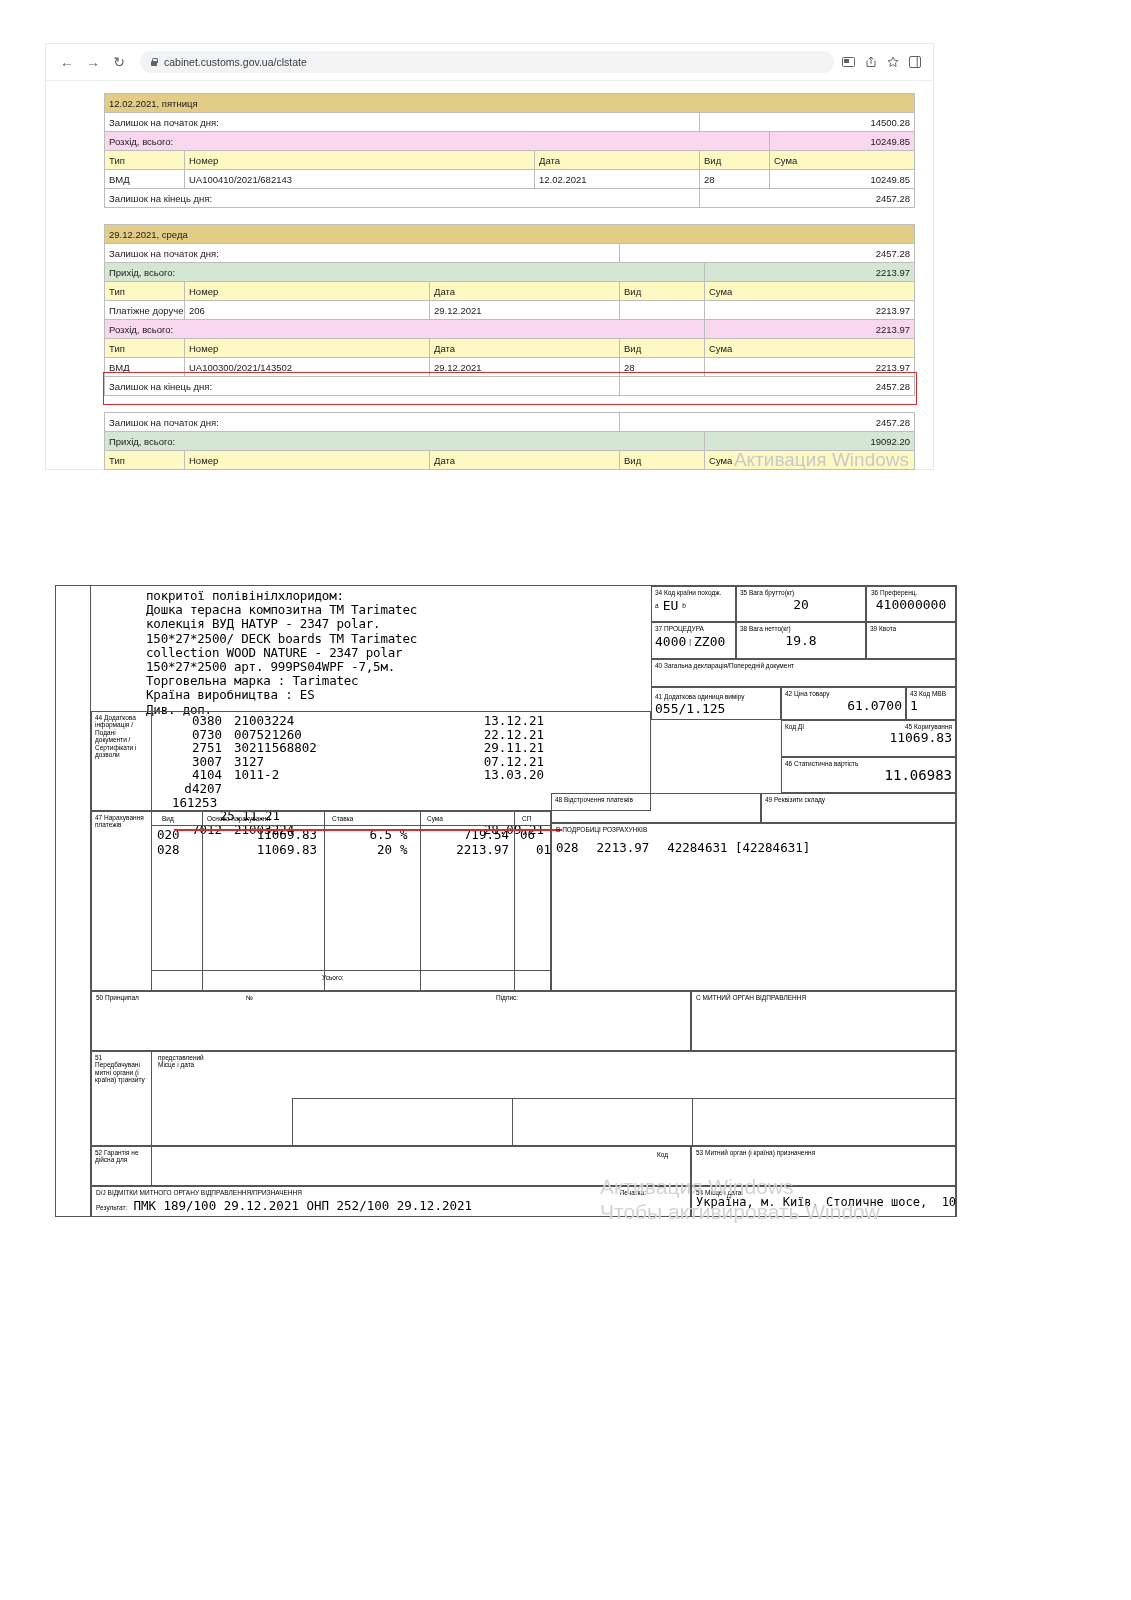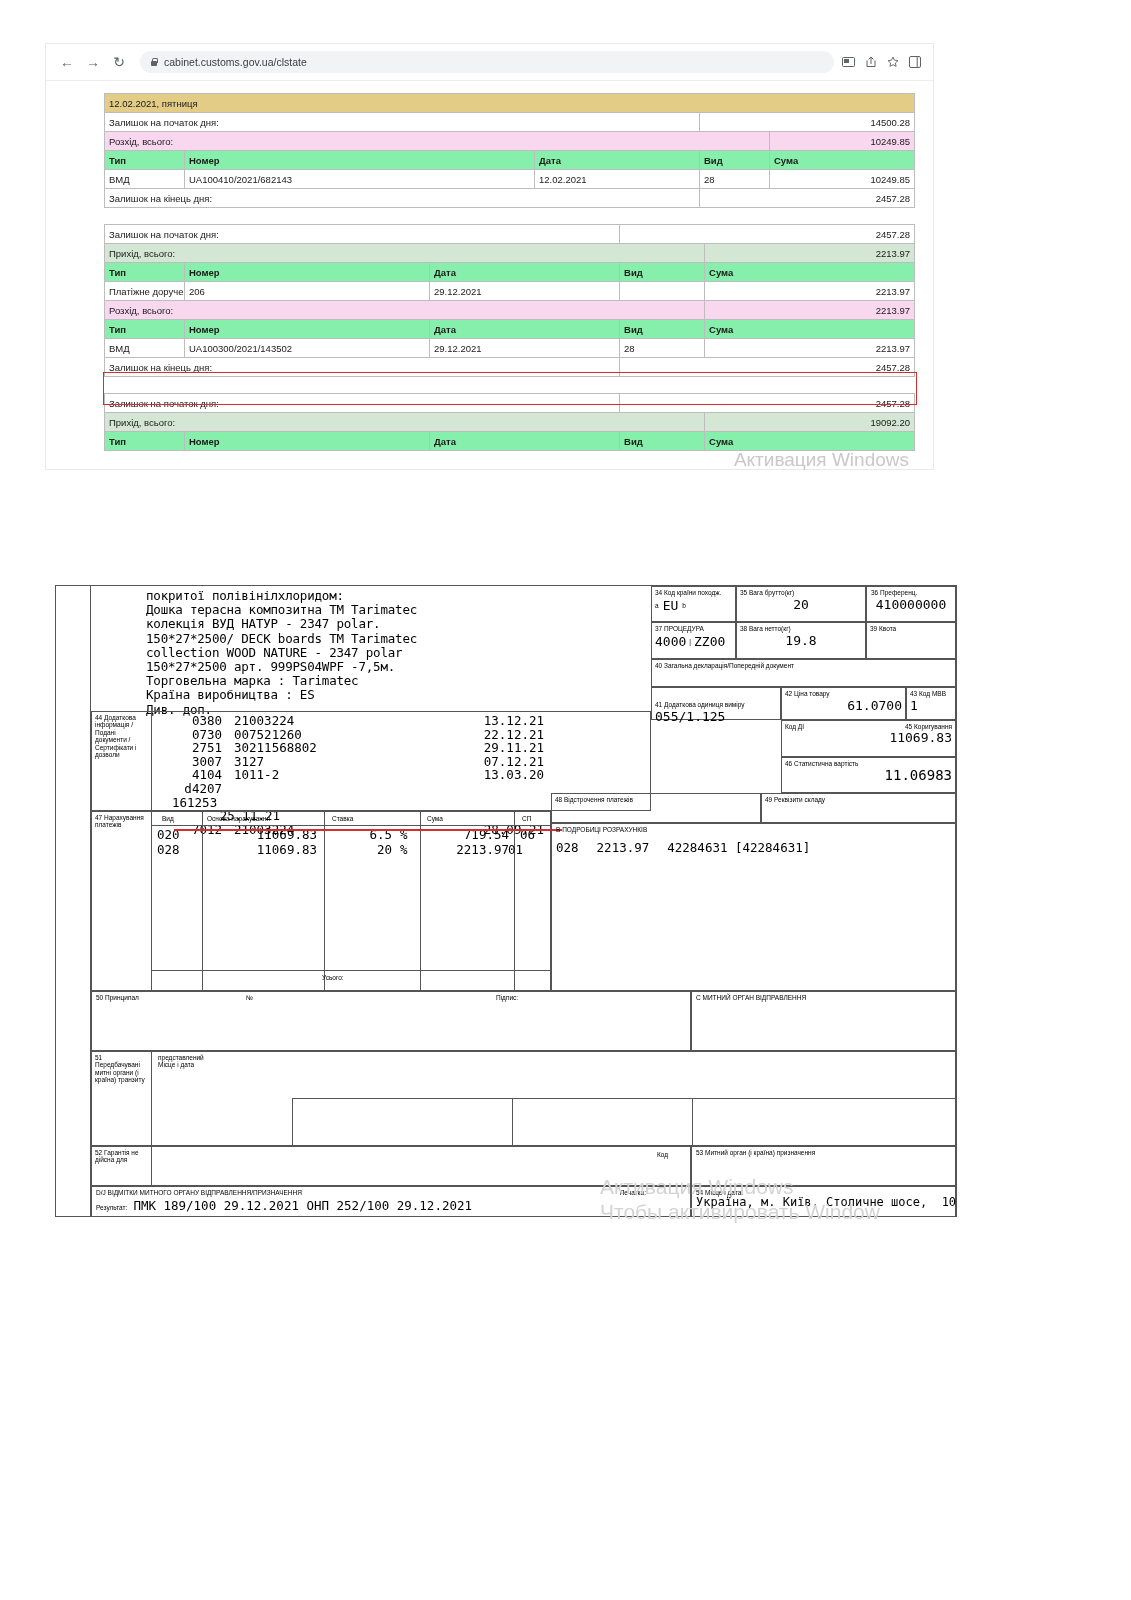--- a/index.html
+++ b/index.html
@@ -108,21 +108,21 @@
     padding: 2px 4px;
     height: 14px;
     vertical-align: middle;
     white-space: nowrap;
     overflow: hidden;
   }
   .r-daytitle td { background: #e3cd86; font-weight: normal; }
   .r-open td, .r-close td { background: #ffffff; }
   .r-expense td { background: #f9d7ef; }
   .r-income td { background: #d4e7d4; }
-  .r-head td { background: #86efac; font-weight: bold; }
+  .r-head td { background: #fef9c3; font-weight: normal; }
   .num { text-align: right; }
   .spacer { height: 16px; }
   .redbox {
     position: absolute;
     border: 1.6px solid #d32f2f;
     pointer-events: none;
   }
   .watermark1 {
     position: absolute;
     right: 24px;
@@ -270,20 +270,23 @@
 
     <table class="tbl">
       <colgroup>
           <col style="width:80px">
           <col style="width:245px">
           <col style="width:190px">
           <col style="width:85px">
           <col style="width:210px">
         </colgroup>
       <tbody>
+          <tr class="r-daytitle">
+        <td colspan="5">29.12.2021, среда</td>
+      </tr>
       <tr class="r-open">
         <td colspan="3">Залишок на початок дня:</td>
         <td colspan="2" class="num">2457.28</td>
       </tr>
       <tr class="r-income">
         <td colspan="4">Прихід, всього:</td>
         <td class="num">2213.97</td>
       </tr>
       <tr class="r-head">
         <td>Тип</td>
@@ -407,21 +410,21 @@
   <div class="cell bdr" style="left:810px; top:36px; width:90px; height:37px; padding:2px 3px;">
     <div class="lbl">39 Квота</div>
     <div class="big" style="text-align:center;"></div>
   </div>
 
   <div class="cell bdr" style="left:595px; top:73px; width:305px; height:28px; padding:2px 3px;">
     <div class="lbl">40 Загальна декларація/Попередній документ</div>
     <div class="mono" style="font-size:11px;"></div>
   </div>
 
-  <div class="cell bdr" style="left:595px; top:101px; width:130px; height:33px; padding:13px 3px;">
+  <div class="cell bdr" style="left:595px; top:101px; width:130px; height:33px; padding:5px 3px;">
     <div class="lbl">41 Додаткова одиниця виміру</div>
     <div class="big" style="margin-top:1px;">055/1.125</div>
   </div>
   <div class="cell bdr" style="left:725px; top:101px; width:125px; height:33px; padding:2px 3px;">
     <div class="lbl">42 Ціна товару</div>
     <div class="big" style="text-align:right; margin-top:1px;">61.0700</div>
   </div>
   <div class="cell bdr" style="left:850px; top:101px; width:50px; height:33px; padding:2px 3px;">
     <div class="lbl">43 Код МВВ</div>
     <div class="big" style="margin-top:1px;">1</div>
@@ -506,21 +509,21 @@
       <div class="decl-num cell" style="left:175px; top:0; width:65px; text-align:right;">6.5</div>
       <div class="decl-num cell" style="left:248px; top:0;">%</div>
       <div class="decl-num cell" style="left:272px; top:0; width:85px; text-align:right;">719.54</div>
       <div class="decl-num cell" style="left:368px; top:0;">06</div>
 
       <div class="decl-num cell" style="left:5px; top:15px;">028</div>
       <div class="decl-num cell" style="left:60px; top:15px; width:105px; text-align:right;">11069.83</div>
       <div class="decl-num cell" style="left:175px; top:15px; width:65px; text-align:right;">20</div>
       <div class="decl-num cell" style="left:248px; top:15px;">%</div>
       <div class="decl-num cell" style="left:272px; top:15px; width:85px; text-align:right;">2213.97</div>
-      <div class="decl-num cell" style="left:356px; top:15px;">01</div>
+      <div class="decl-num cell" style="left:384px; top:15px;">01</div>
     </div>
     <div class="cell lbl" style="left:230px; top:162px;">Усього:</div>
     <div class="cell" style="left:60px; top:158px; width:398px; height:1px; background:#555;"></div>
   </div>
 
   <div class="redline" style="left:118px; top:243px; width:388px;"></div>
 
   <div class="cell bdr" style="left:495px; top:207px; width:210px; height:30px; padding:2px 3px;">
     <div class="lbl">48 Відстрочення платежів</div>
   </div>

